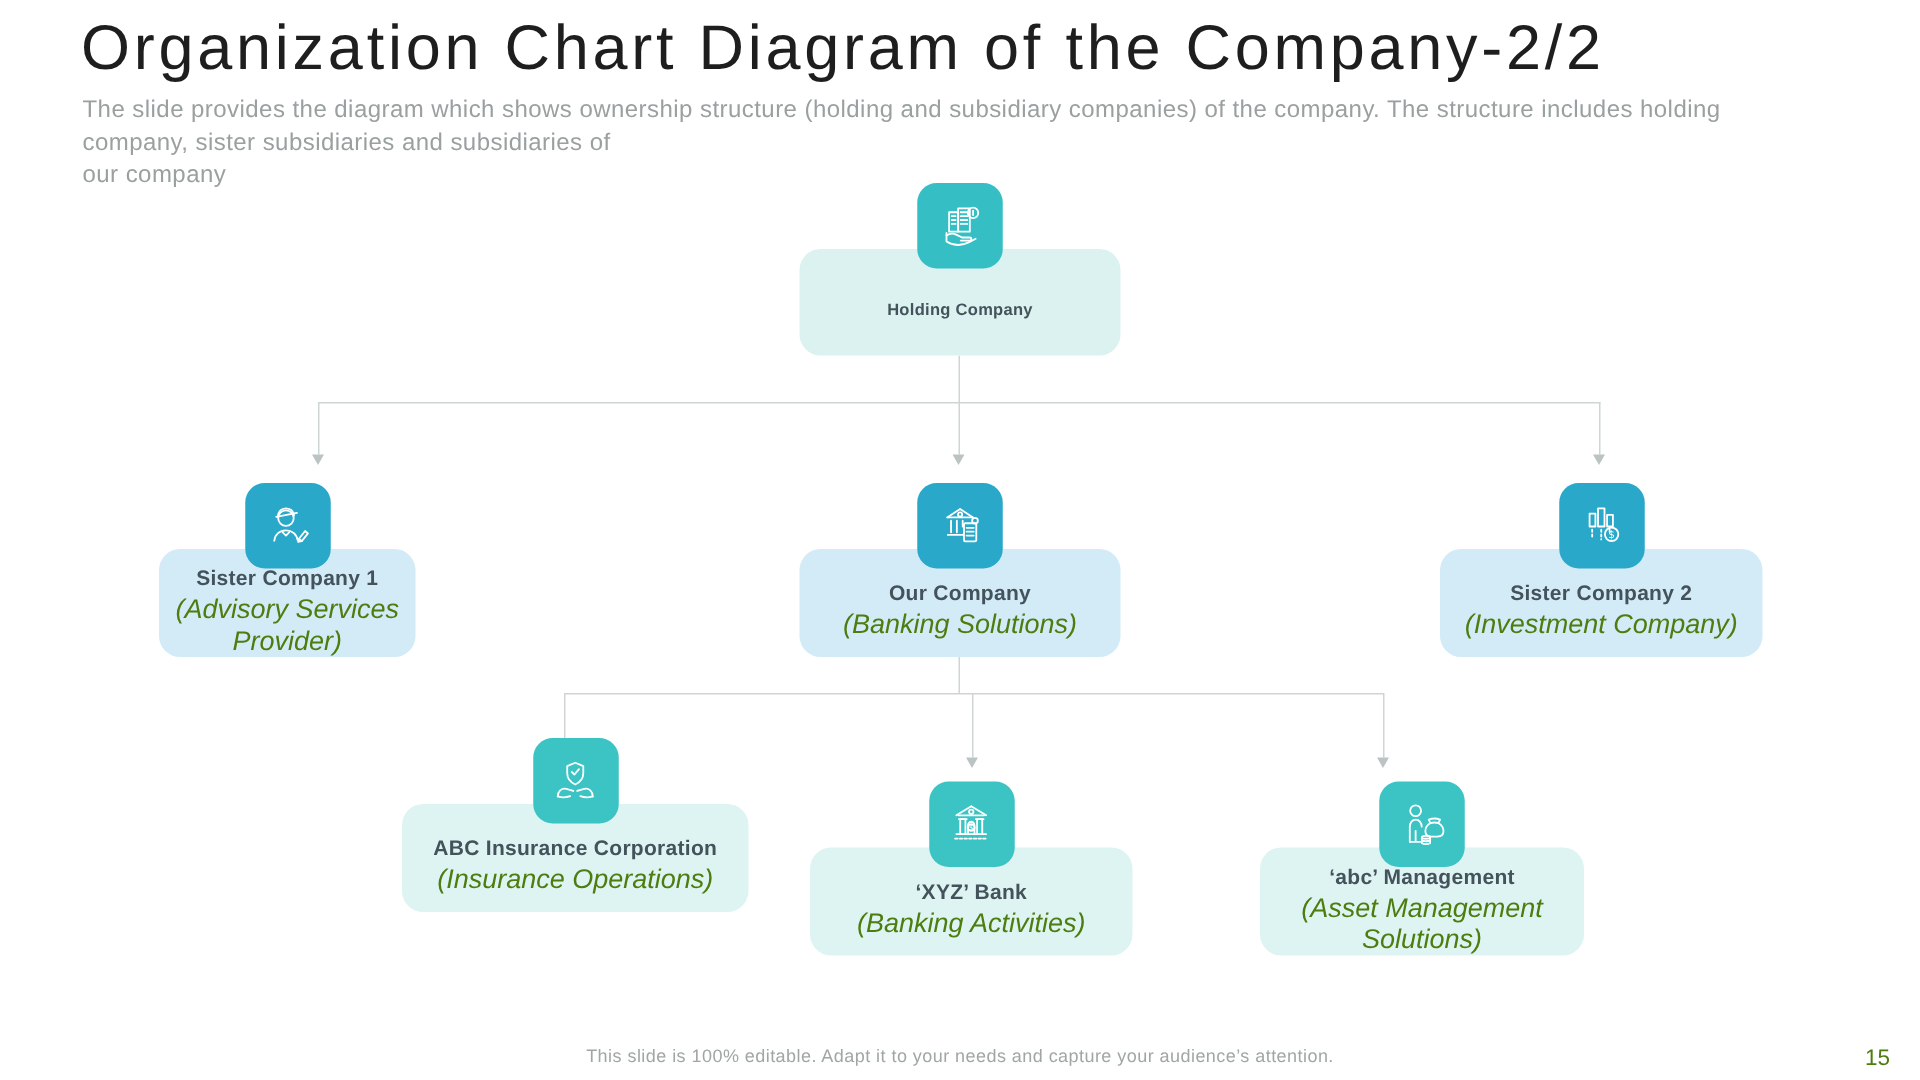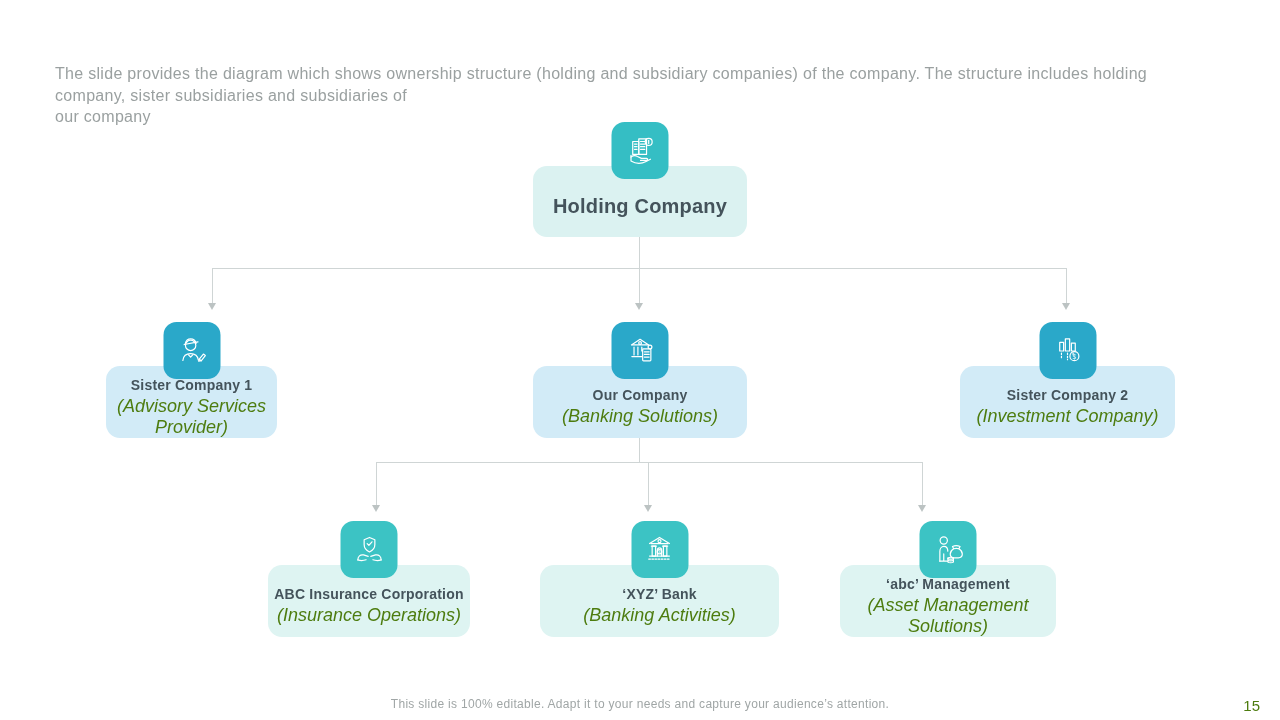--- a/index.html
+++ b/index.html
@@ -16,32 +16,33 @@
         justify-content:center;text-align:center;box-sizing:border-box;padding-top:10px;}
   .node.mintTop{background:#dbf2f1;}
   .node.blue{background:#d2ebf7;}
   .node.mint{background:#def4f2;}
   .icon-sq{position:absolute;top:-44px;left:50%;transform:translateX(-50%);width:57px;height:57px;
            border-radius:13px;display:flex;align-items:center;justify-content:center;}
   .icon-sq.c1{background:#35bec4;}
   .icon-sq.c2{background:#2aa8c9;}
   .icon-sq.c3{background:#3cc3c4;}
   .node-title{font-weight:bold;font-size:14px;color:#44535b;letter-spacing:.2px;}
-  .node-title.big{font-size:20px;}
+  .node-title.big{font-size:11px;}
   .node-sub{font-style:italic;font-size:18px;color:#4d7c0f;margin-top:3px;}
   .footer{position:absolute;left:0;right:0;bottom:9px;text-align:center;font-size:12px;
           color:#a0a6a6;letter-spacing:.3px;}
   .page-num{position:absolute;right:20px;bottom:6px;font-size:15px;color:#4d7c0f;}
   svg{display:block;}
 </style>
 </head>
 <body>
 
 <div class="slide">
 
+  <div class="title">Organization Chart Diagram of the Company-2/2</div>
   <div class="subtitle">
     <span>The slide provides the diagram which shows ownership structure (holding and subsidiary companies) of the company. The structure includes holding company, sister subsidiaries and subsidiaries of</span><br>
     <span>our company</span>
   </div>
 
   <div class="line" style="left:639px;top:237px;width:1px;height:31px;"></div>
   <div class="line" style="left:212px;top:268px;width:855px;height:1px;"></div>
   <div class="line" style="left:212px;top:268px;width:1px;height:35px;"></div>
   <div class="arrow" style="left:208px;top:303px;"></div>
   <div class="line" style="left:639px;top:268px;width:1px;height:35px;"></div>
@@ -122,38 +123,38 @@
           <path d="M15 24.5v5.5M22 24.5v7.5M28.5 24.5v3" stroke-dasharray="1.6 2"></path>
           <circle cx="30" cy="28" r="5.2"></circle>
           <text x="30" y="30.8" font-size="8" text-anchor="middle" fill="#fff" stroke="none" font-family="DejaVu Sans, sans-serif">$</text>
         </g>
       </svg>
     </div>
     <div class="node-title">Sister Company 2</div>
     <div class="node-sub">(Investment Company)</div>
   </div>
 
-  <div class="node mint" style="left:268px;top:565px;width:202px;height:72px;">
+  <div class="node mint" style="left:268px;top:536px;width:231px;height:72px;">
     <div class="icon-sq c3">
       <svg width="38" height="38" viewBox="0 0 44 44">
         <g fill="none" stroke="#fff" stroke-width="1.4" stroke-linecap="round" stroke-linejoin="round">
           <path d="M22 7.5l6.2 2.6v5.6c0 4.3-2.6 7-6.2 8.6-3.6-1.6-6.2-4.3-6.2-8.6v-5.6z"></path>
           <path d="M19.3 14.6l2 2.1 3.6-4.2"></path>
           <path d="M8.5 33.5c0-4 2.8-6.6 6.6-5.8l5.4 1.6"></path>
           <path d="M8.5 33.5c3.2 1 6.4.9 9.6-.2"></path>
           <path d="M35.5 33.5c0-4-2.8-6.6-6.6-5.8l-5.4 1.6"></path>
           <path d="M35.5 33.5c-3.2 1-6.4.9-9.6-.2"></path>
         </g>
       </svg>
     </div>
     <div class="node-title">ABC Insurance Corporation</div>
     <div class="node-sub">(Insurance Operations)</div>
   </div>
 
-  <div class="node mint" style="left:540px;top:565px;width:239px;height:72px;">
+  <div class="node mint" style="left:540px;top:565px;width:215px;height:72px;">
     <div class="icon-sq c3">
       <svg width="38" height="38" viewBox="0 0 44 44">
         <g fill="none" stroke="#fff" stroke-width="1.4" stroke-linecap="round" stroke-linejoin="round">
           <path d="M10.5 14.5L22 7.5l11.5 7"></path>
           <path d="M12 14.5h20"></path>
           <circle cx="22" cy="11.8" r="1.7"></circle>
           <rect x="13.5" y="17.5" width="4" height="11.5"></rect>
           <rect x="26.5" y="17.5" width="4" height="11.5"></rect>
           <path d="M12.5 17.5h6M25.5 17.5h6"></path>
           <path d="M19.5 29v-6.5c0-1.7 1.1-3 2.5-3s2.5 1.3 2.5 3V29"></path>

